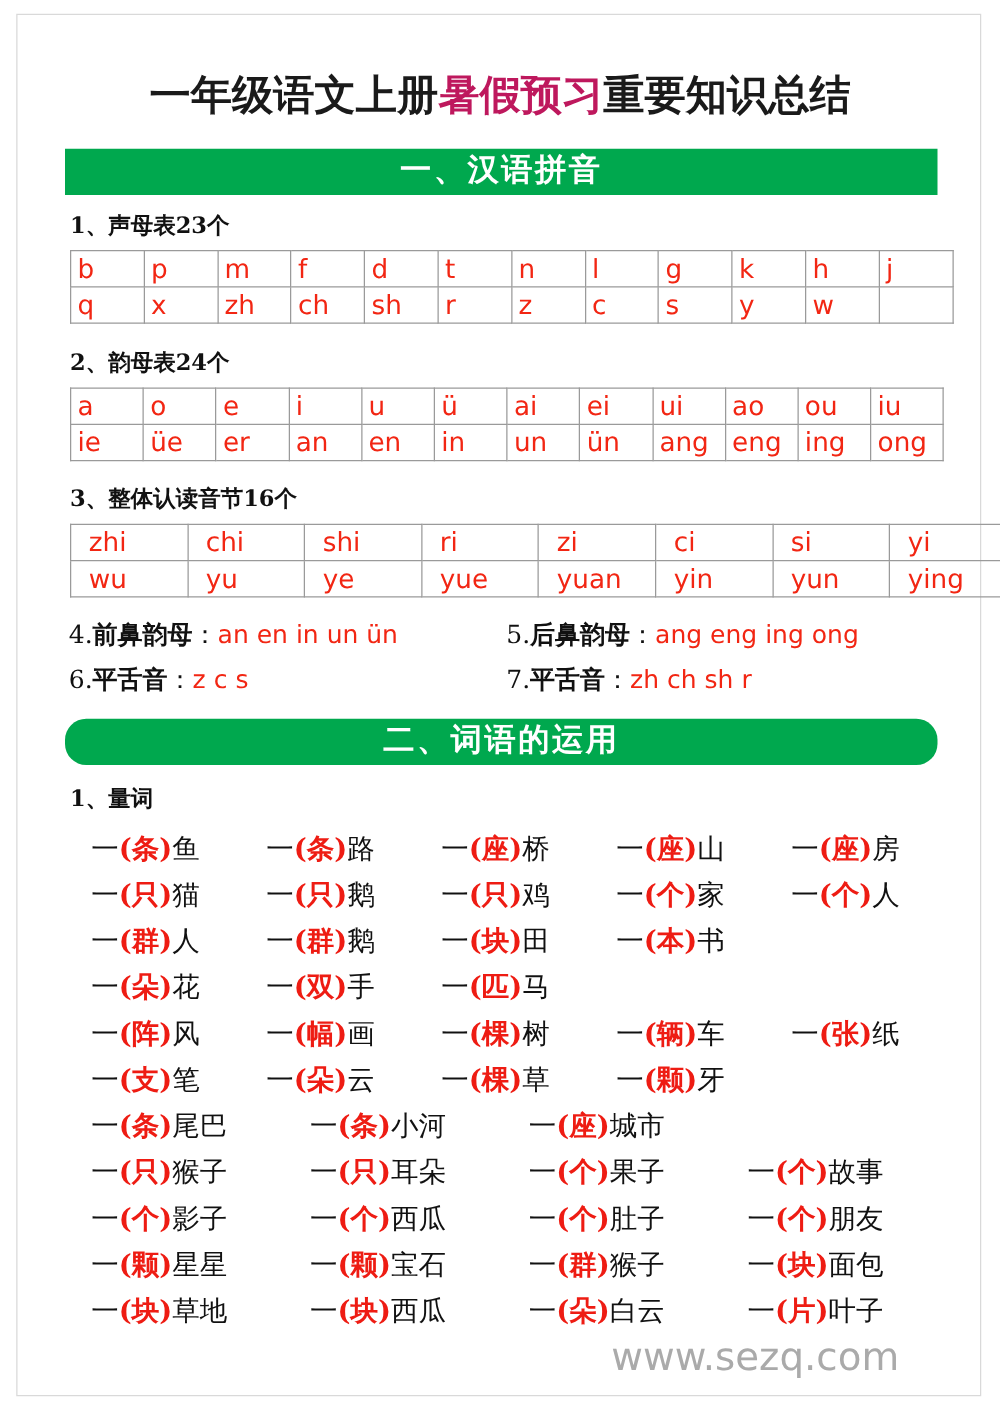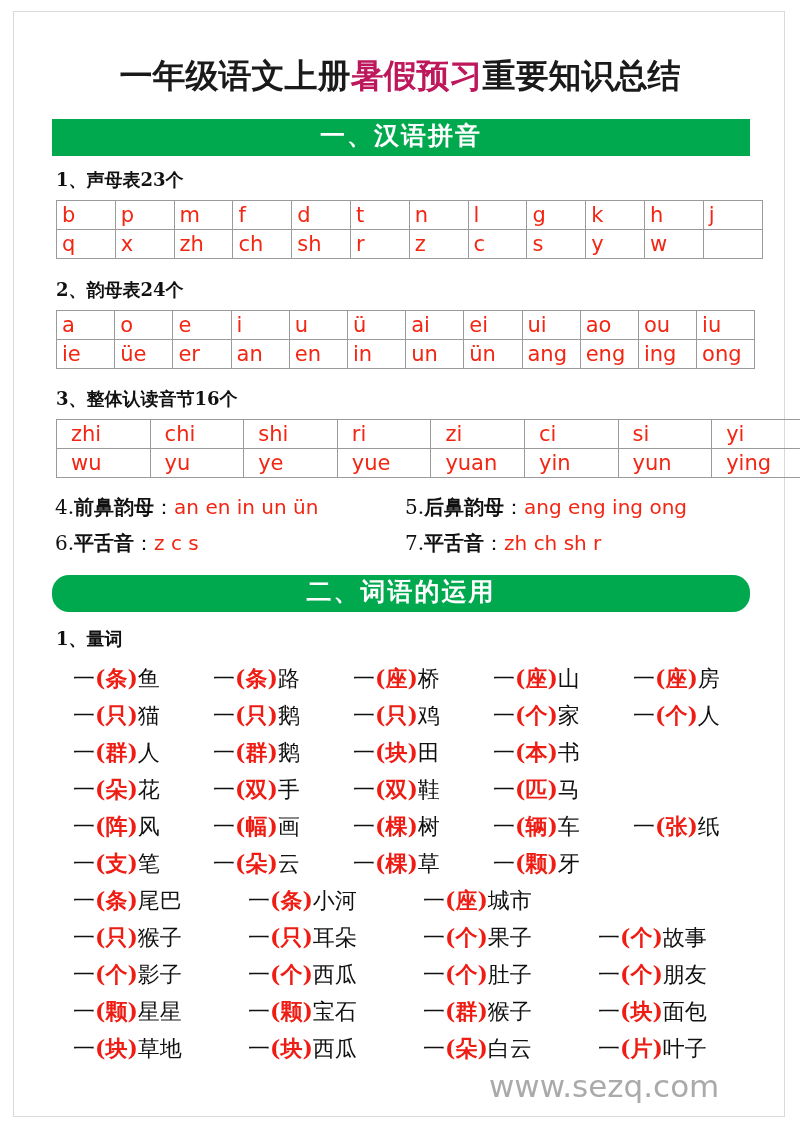--- a/index.html
+++ b/index.html
@@ -303,21 +303,20 @@
       </div>
       <div class="lc-row cols5">
         <div class="lc-cell"><span>一</span><span class="m">(</span><span class="m">群</span><span class="m">)</span><span>人</span></div>
         <div class="lc-cell"><span>一</span><span class="m">(</span><span class="m">群</span><span class="m">)</span><span>鹅</span></div>
         <div class="lc-cell"><span>一</span><span class="m">(</span><span class="m">块</span><span class="m">)</span><span>田</span></div>
         <div class="lc-cell"><span>一</span><span class="m">(</span><span class="m">本</span><span class="m">)</span><span>书</span></div>
       </div>
       <div class="lc-row cols5">
         <div class="lc-cell"><span>一</span><span class="m">(</span><span class="m">朵</span><span class="m">)</span><span>花</span></div>
         <div class="lc-cell"><span>一</span><span class="m">(</span><span class="m">双</span><span class="m">)</span><span>手</span></div>
-        <div class="lc-cell"><span>一</span><span class="m">(</span><span class="m">双</span><span class="m">)</span><span>鞋</span></div>
         <div class="lc-cell"><span>一</span><span class="m">(</span><span class="m">匹</span><span class="m">)</span><span>马</span></div>
       </div>
       <div class="lc-row cols5">
         <div class="lc-cell"><span>一</span><span class="m">(</span><span class="m">阵</span><span class="m">)</span><span>风</span></div>
         <div class="lc-cell"><span>一</span><span class="m">(</span><span class="m">幅</span><span class="m">)</span><span>画</span></div>
         <div class="lc-cell"><span>一</span><span class="m">(</span><span class="m">棵</span><span class="m">)</span><span>树</span></div>
         <div class="lc-cell"><span>一</span><span class="m">(</span><span class="m">辆</span><span class="m">)</span><span>车</span></div>
         <div class="lc-cell"><span>一</span><span class="m">(</span><span class="m">张</span><span class="m">)</span><span>纸</span></div>
       </div>
       <div class="lc-row cols5">

